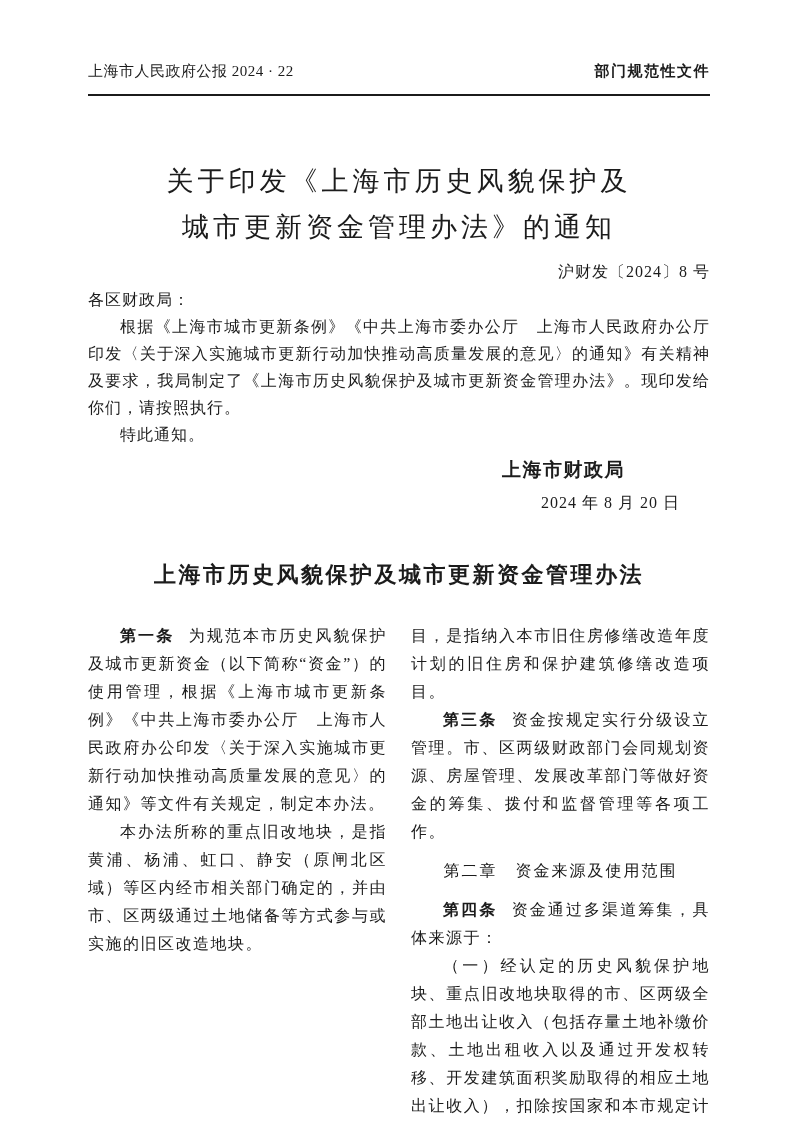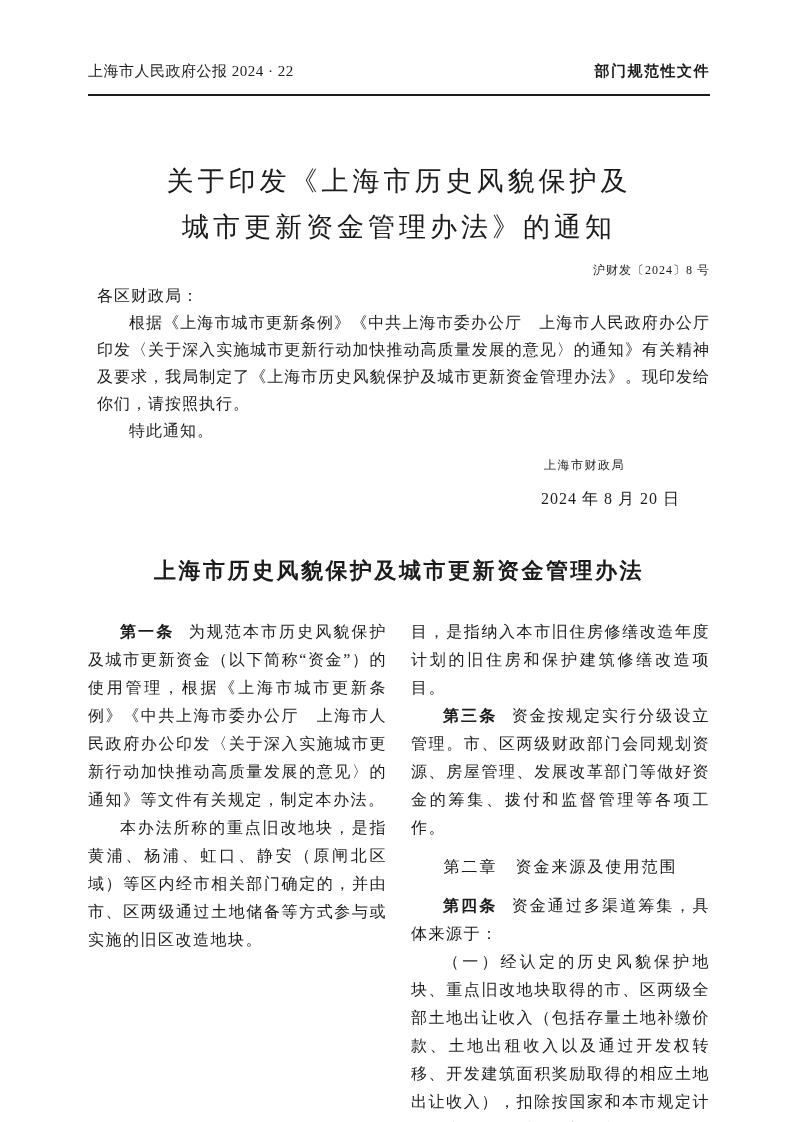--- a/index.html
+++ b/index.html
@@ -27,30 +27,30 @@
     font-family: "Liberation Sans", "DejaVu Sans", sans-serif;
     font-weight: normal;
     font-size: 27px;
     line-height: 46px;
     letter-spacing: 4px;
   }
 
   .doc-number {
     margin-top: 12px;
     text-align: right;
-    font-size: 12px;
+    font-size: 16px;
     letter-spacing: 1px;
   }
 
-  .notice-body { font-size: 16px; line-height: 27px; text-align: justify; letter-spacing: 1px; margin-left: 9px; }
+  .notice-body { font-size: 16px; line-height: 27px; text-align: justify; letter-spacing: 1px; }
   .salutation { margin-top: 3px; }
   .notice-para { text-indent: 2em; }
   .closing { text-indent: 2em; }
 
-  .signature { margin-top: 8px; text-align: right; padding-right: 85px; font-size: 12px; letter-spacing: 1.5px; }
+  .signature { margin-top: 8px; text-align: right; padding-right: 85px; font-size: 19px; letter-spacing: 1.5px; font-weight: bold; }
   .sig-date  { margin-top: 6px;  text-align: right; padding-right: 30px; font-size: 16px; letter-spacing: 1px; }
 
   .reg-title {
     margin-top: 44px;
     text-align: center;
     font-family: "Liberation Sans", "DejaVu Sans", sans-serif;
     font-weight: bold;
     font-size: 22px;
     letter-spacing: 2.5px;
   }

